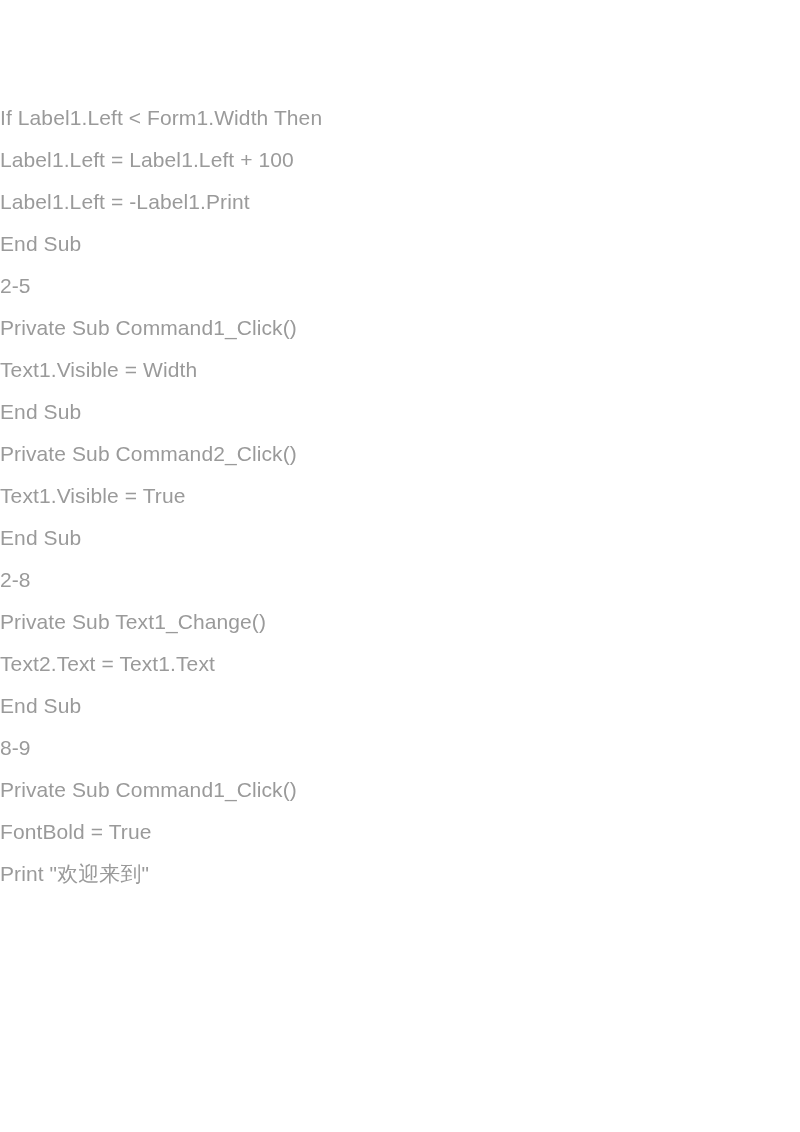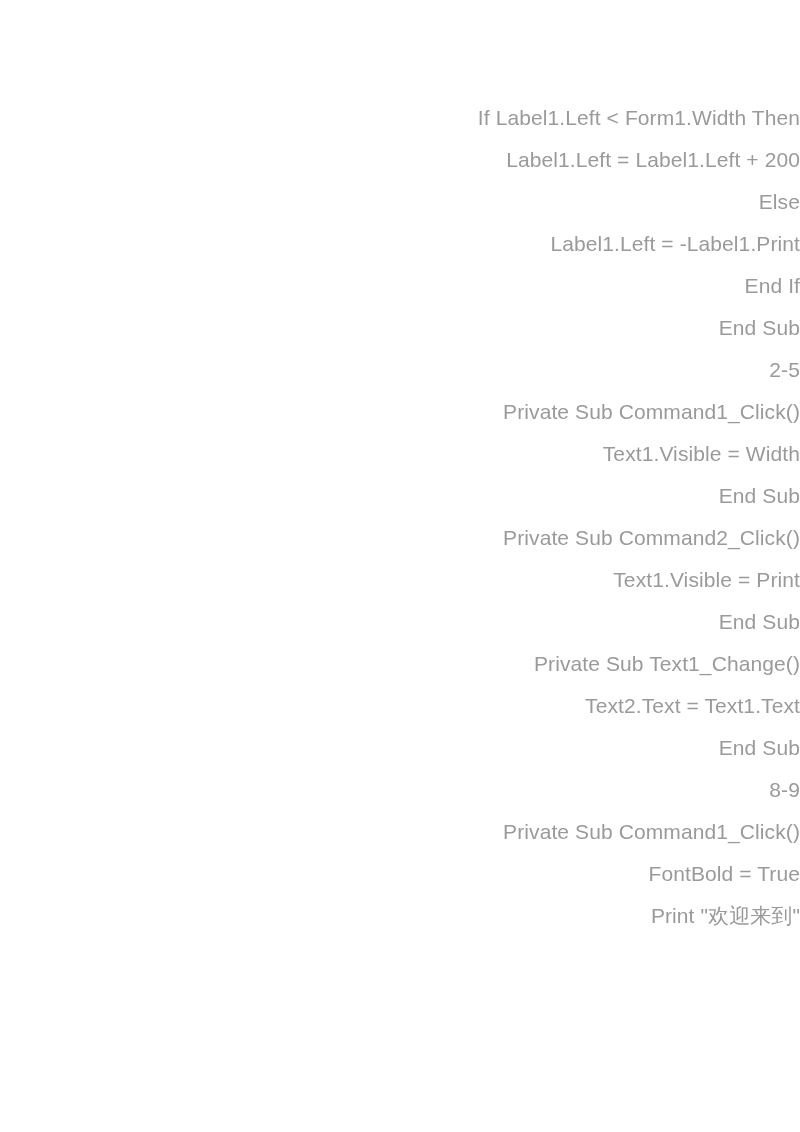--- a/index.html
+++ b/index.html
@@ -24,51 +24,50 @@
     padding-top: 97px;
   }
   .code-block {
     display: block;
     width: 100%;
     text-align: center;
   }
   .code-line {
     display: block;
     width: 100%;
-    text-align: right;
+    text-align: left;
     font-size: 21px;
     line-height: 42px;
     height: 42px;
     color: #9a9a9a;
     font-weight: 400;
     letter-spacing: 0.1px;
     white-space: pre;
   }
   .code-line.cjk {
     font-family: "Liberation Sans", "DejaVu Sans", sans-serif;
   }
 </style>
 </head>
 <body>
 
 <div class="page">
   <div class="code-block" id="code-block">
       <span class="code-line">If Label1.Left &lt; Form1.Width Then</span>
-      <span class="code-line">Label1.Left = Label1.Left + 200</span>
-      <span class="code-line">Else</span>
+      <span class="code-line">Label1.Left = Label1.Left + 100</span>
       <span class="code-line">Label1.Left = -Label1.Print</span>
-      <span class="code-line">End If</span>
       <span class="code-line">End Sub</span>
       <span class="code-line">2-5</span>
       <span class="code-line">Private Sub Command1_Click()</span>
       <span class="code-line">Text1.Visible = Width</span>
       <span class="code-line">End Sub</span>
       <span class="code-line">Private Sub Command2_Click()</span>
-      <span class="code-line">Text1.Visible = Print</span>
+      <span class="code-line">Text1.Visible = True</span>
       <span class="code-line">End Sub</span>
+      <span class="code-line">2-8</span>
       <span class="code-line">Private Sub Text1_Change()</span>
       <span class="code-line">Text2.Text = Text1.Text</span>
       <span class="code-line">End Sub</span>
       <span class="code-line">8-9</span>
       <span class="code-line">Private Sub Command1_Click()</span>
       <span class="code-line">FontBold = True</span>
       <span class="code-line cjk">Print "欢迎来到"</span>
     </div>
 </div>
 

